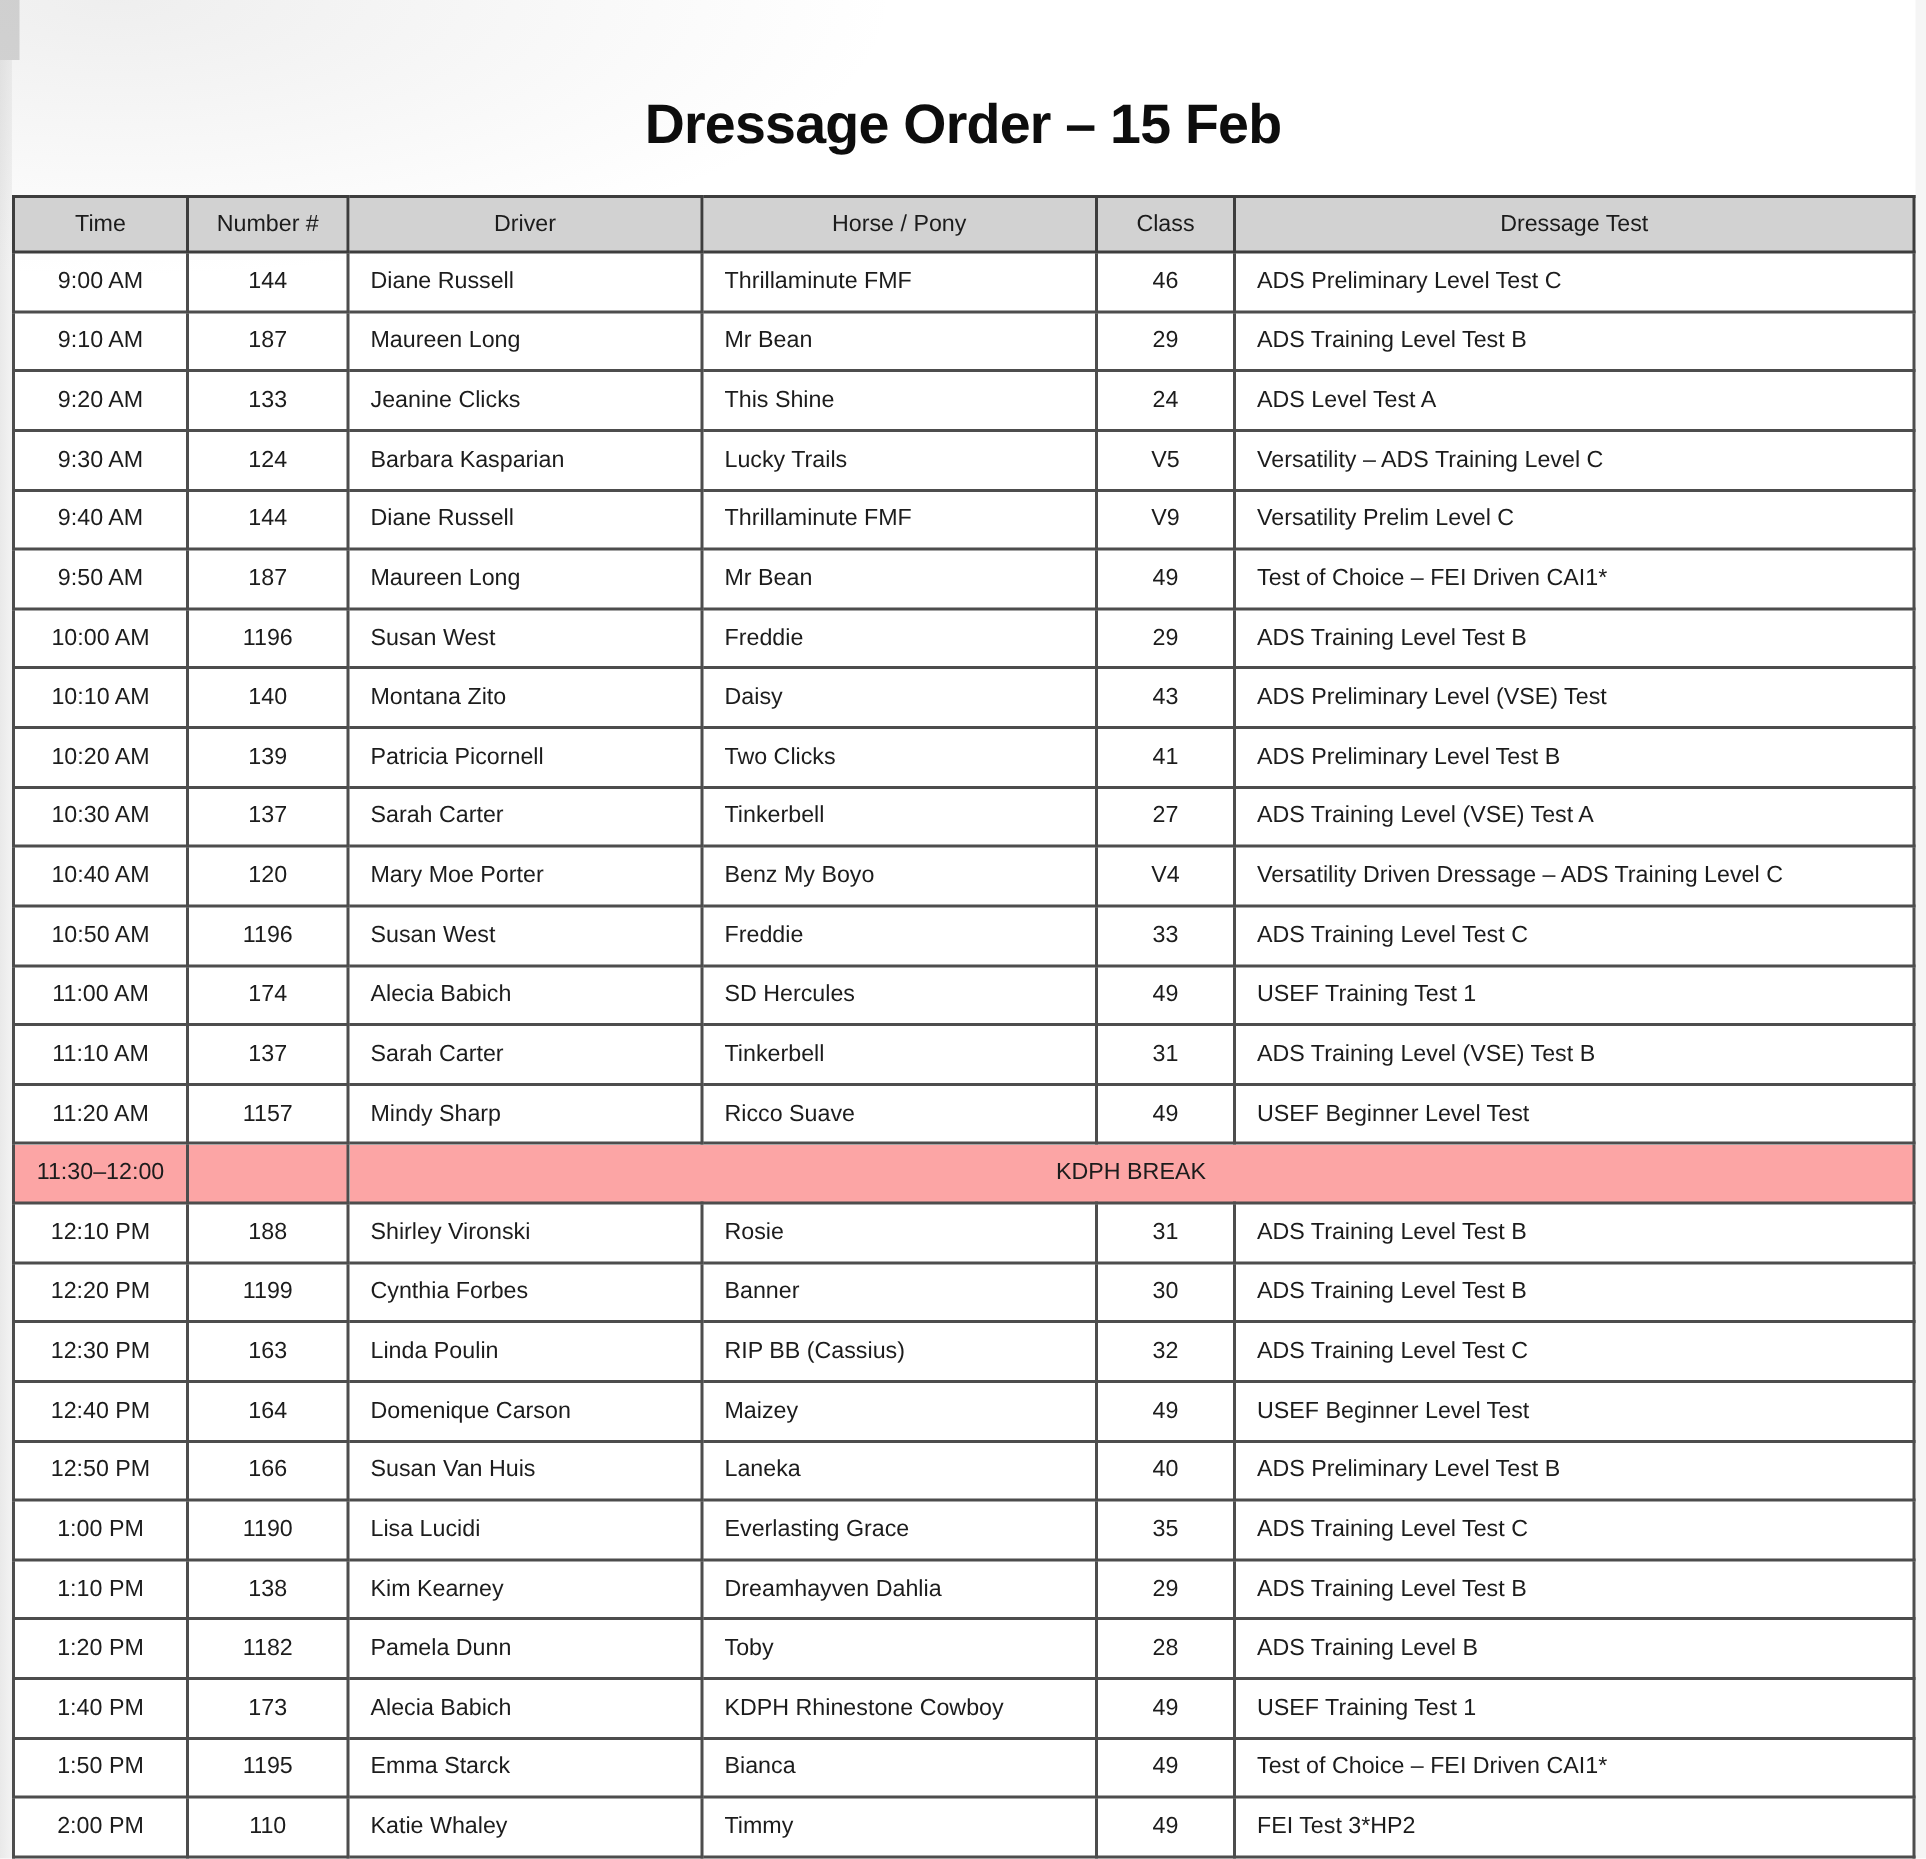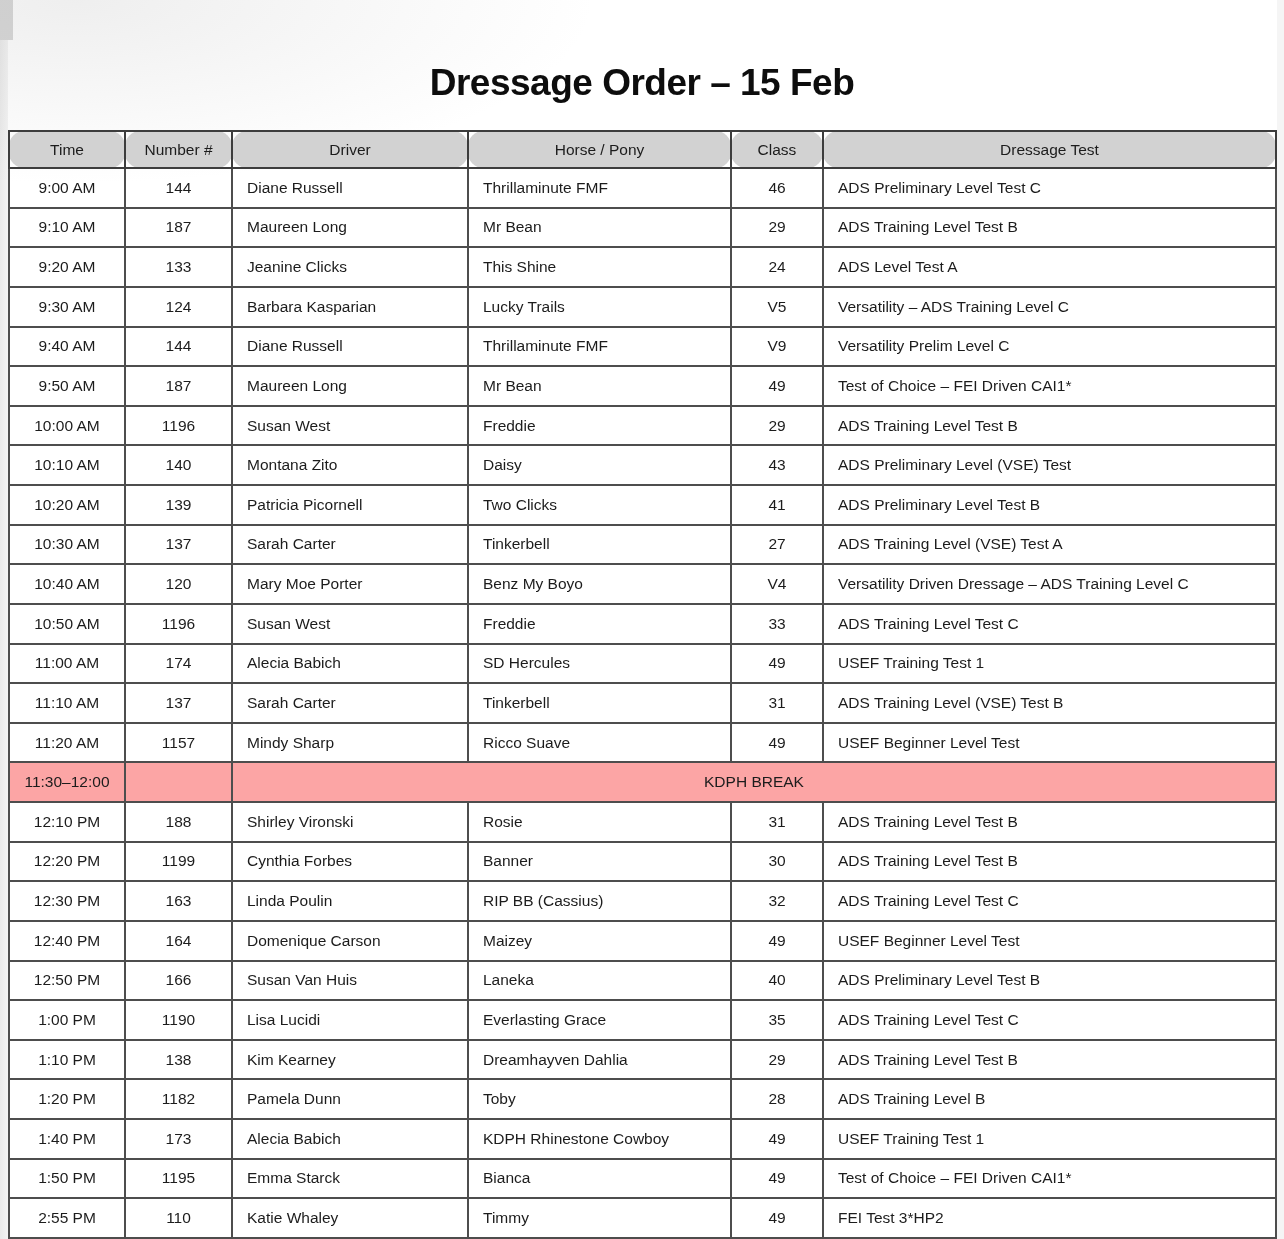--- a/index.html
+++ b/index.html
@@ -54,21 +54,20 @@
     color: #1c1c1c;
     overflow: hidden;
     white-space: nowrap;
   }
   table.schedule thead tr { height: 37px; }
   table.schedule tbody tr { height: 38px; }
   table.schedule thead th {
     background: #d2d2d2;
     border-color: #3d3d3d;
     text-align: center;
-    border-radius: 15px;
   }
   .c-center { text-align: center; }
   .c-left { text-align: left; padding-left: 14px; padding-right: 8px; }
   tr.break-row td { background: #fca5a5; }
 </style>
 </head>
 <body>
 
 <div class="edge-left"></div>
 <div class="edge-right"></div>
@@ -296,21 +295,21 @@
       </tr>
       <tr>
         <td class="c-center">1:50 PM</td>
         <td class="c-center">1195</td>
         <td class="c-left">Emma Starck</td>
         <td class="c-left">Bianca</td>
         <td class="c-center">49</td>
         <td class="c-left">Test of Choice – FEI Driven CAI1*</td>
       </tr>
       <tr>
-        <td class="c-center">2:55 PM</td>
+        <td class="c-center">2:00 PM</td>
         <td class="c-center">110</td>
         <td class="c-left">Katie Whaley</td>
         <td class="c-left">Timmy</td>
         <td class="c-center">49</td>
         <td class="c-left">FEI Test 3*HP2</td>
       </tr>
     </tbody>
 </table>
 
 </body></html>

